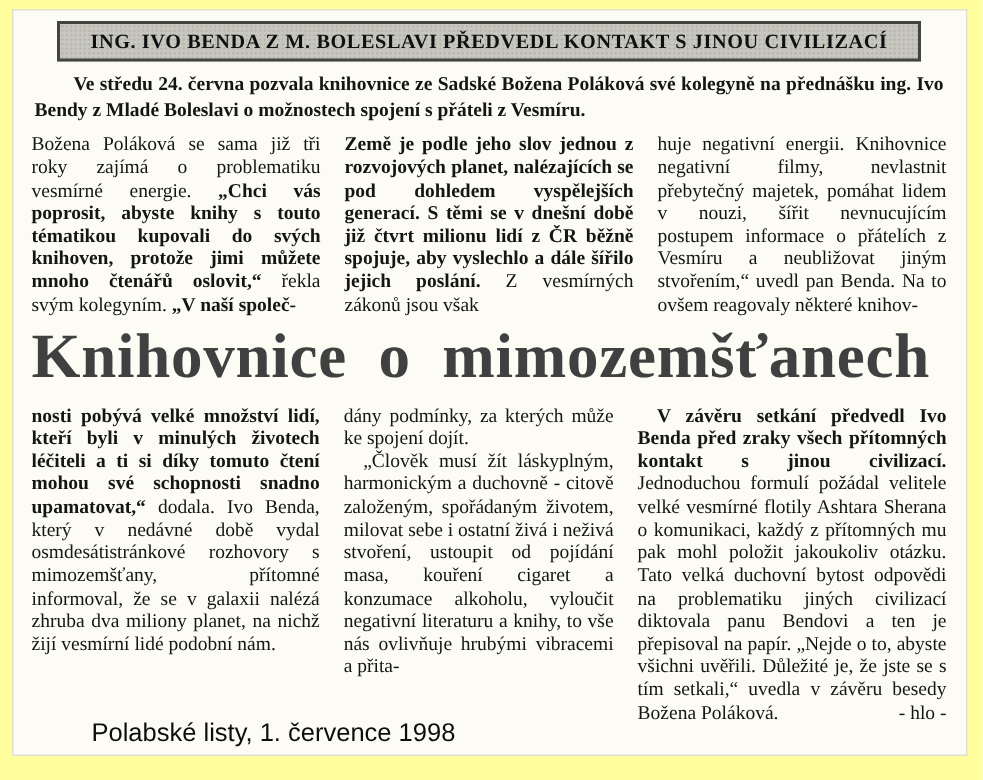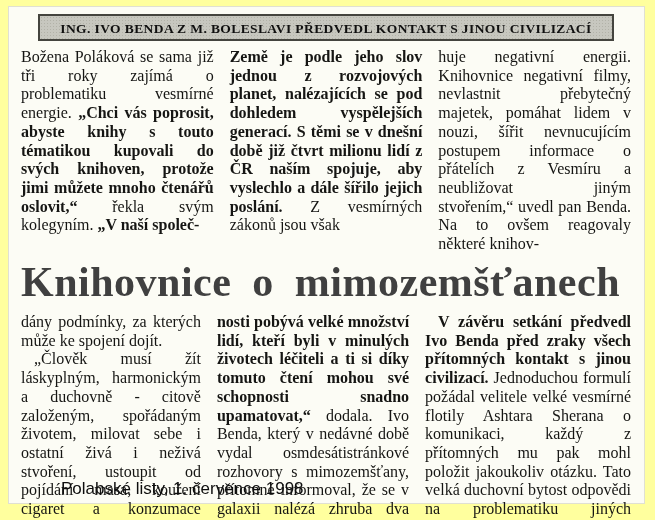--- a/index.html
+++ b/index.html
@@ -54,21 +54,21 @@
     text-indent: 26px;
     margin: 2px 2px 7px 2px;
     text-align: justify;
   }
   .cols {
     display: flex;
     gap: 16px;
     text-align: justify;
   }
   .col {
-    font-size: 16px;
+    font-size: 13px;
     line-height: 1.17;
   }
   .cols.top .col { flex: 1 1 0; }
   .cols.bottom .col-1 { flex: 0 0 31.5%; }
   .cols.bottom .col-2 { flex: 0 0 29.5%; }
   .cols.bottom .col-3 { flex: 1 1 auto; }
   .col p { margin: 0; }
   .col p.indent { text-indent: 13px; }
   .b { font-weight: bold; }
   .headline {
@@ -96,42 +96,43 @@
 </head>
 <body>
 
 <div class="frame">
   <div class="paper">
 
     <div class="kicker-bar">
       <span class="kicker-text">ING. IVO BENDA Z M. BOLESLAVI PŘEDVEDL KONTAKT S JINOU CIVILIZACÍ</span>
     </div>
 
+    <p class="lede">Ve středu 24. června pozvala knihovnice ze Sadské Božena Poláková své kolegyně na přednášku ing. Ivo Bendy z Mladé Boleslavi o možnostech spojení s přáteli z Vesmíru.</p>
 
     <div class="cols top">
       <div class="col col-1">
         <p><span>Božena Poláková se sama již tři roky zajímá o problematiku vesmírné energie. </span><span class="b">„Chci vás poprosit, abyste knihy s touto tématikou kupovali do svých knihoven, protože jimi můžete mnoho čtenářů oslovit,“ </span><span>řekla svým kolegyním. </span><span class="b">„V naší společ-</span></p>
       </div>
       <div class="col col-2">
-        <p><span class="b">Země je podle jeho slov jednou z rozvojových planet, nalézajících se pod dohledem vyspělejších generací. S těmi se v dnešní době již čtvrt milionu lidí z ČR naším spojuje, aby vyslechlo a dále šířilo jejich poslání. </span><span>Z vesmírných zákonů jsou však</span></p>
+        <p><span class="b">Země je podle jeho slov jednou z rozvojových planet, nalézajících se pod dohledem vyspělejších generací. S těmi se v dnešní době již čtvrt milionu lidí z ČR běžně spojuje, aby vyslechlo a dále šířilo jejich poslání. </span><span>Z vesmírných zákonů jsou však</span></p>
       </div>
       <div class="col col-3">
         <p>huje negativní energii. Knihovnice negativní filmy, nevlastnit přebytečný majetek, pomáhat lidem v nouzi, šířit nevnucujícím postupem informace o přátelích z Vesmíru a neubližovat jiným stvořením,“ uvedl pan Benda. Na to ovšem reagovaly některé knihov-</p>
       </div>
     </div>
 
     <div class="headline">Knihovnice o mimozemšťanech</div>
 
     <div class="cols bottom">
+      <div class="col col-1">
+        <p><span class="b">nosti pobývá velké množství lidí, kteří byli v minulých životech léčiteli a ti si díky tomuto čtení mohou své schopnosti snadno upamatovat,“ </span><span>dodala. Ivo Benda, který v nedávné době vydal osmdesátistránkové rozhovory s mimozemšťany, přítomné informoval, že se v galaxii nalézá zhruba dva miliony planet, na nichž žijí vesmírní lidé podobní nám.</span></p>
+      </div>
       <div class="col col-2">
         <p>dány podmínky, za kterých může ke spojení dojít.</p>
         <p class="indent">„Člověk musí žít láskyplným, harmonickým a duchovně - citově založeným, spořádaným životem, milovat sebe i ostatní živá i neživá stvoření, ustoupit od pojídání masa, kouření cigaret a konzumace alkoholu, vyloučit negativní literaturu a knihy, to vše nás ovlivňuje hrubými vibracemi a přita-</p>
-      </div>
-      <div class="col col-1">
-        <p><span class="b">nosti pobývá velké množství lidí, kteří byli v minulých životech léčiteli a ti si díky tomuto čtení mohou své schopnosti snadno upamatovat,“ </span><span>dodala. Ivo Benda, který v nedávné době vydal osmdesátistránkové rozhovory s mimozemšťany, přítomné informoval, že se v galaxii nalézá zhruba dva miliony planet, na nichž žijí vesmírní lidé podobní nám.</span></p>
       </div>
       <div class="col col-3">
         <p class="indent"><span class="b">V závěru setkání předvedl Ivo Benda před zraky všech přítomných kontakt s jinou civilizací. </span><span>Jednoduchou formulí požádal velitele velké vesmírné flotily Ashtara Sherana o komunikaci, každý z přítomných mu pak mohl položit jakoukoliv otázku. Tato velká duchovní bytost odpovědi na problematiku jiných civilizací diktovala panu Bendovi a ten je přepisoval na papír. „Nejde o to, abyste všichni uvěřili. Důležité je, že jste se s tím setkali,“ uvedla v závěru besedy Božena Poláková.</span><span class="byline">- hlo -</span></p>
       </div>
     </div>
 
     <div class="caption">Polabské listy, 1. července 1998</div>
 
   </div>
 </div>

